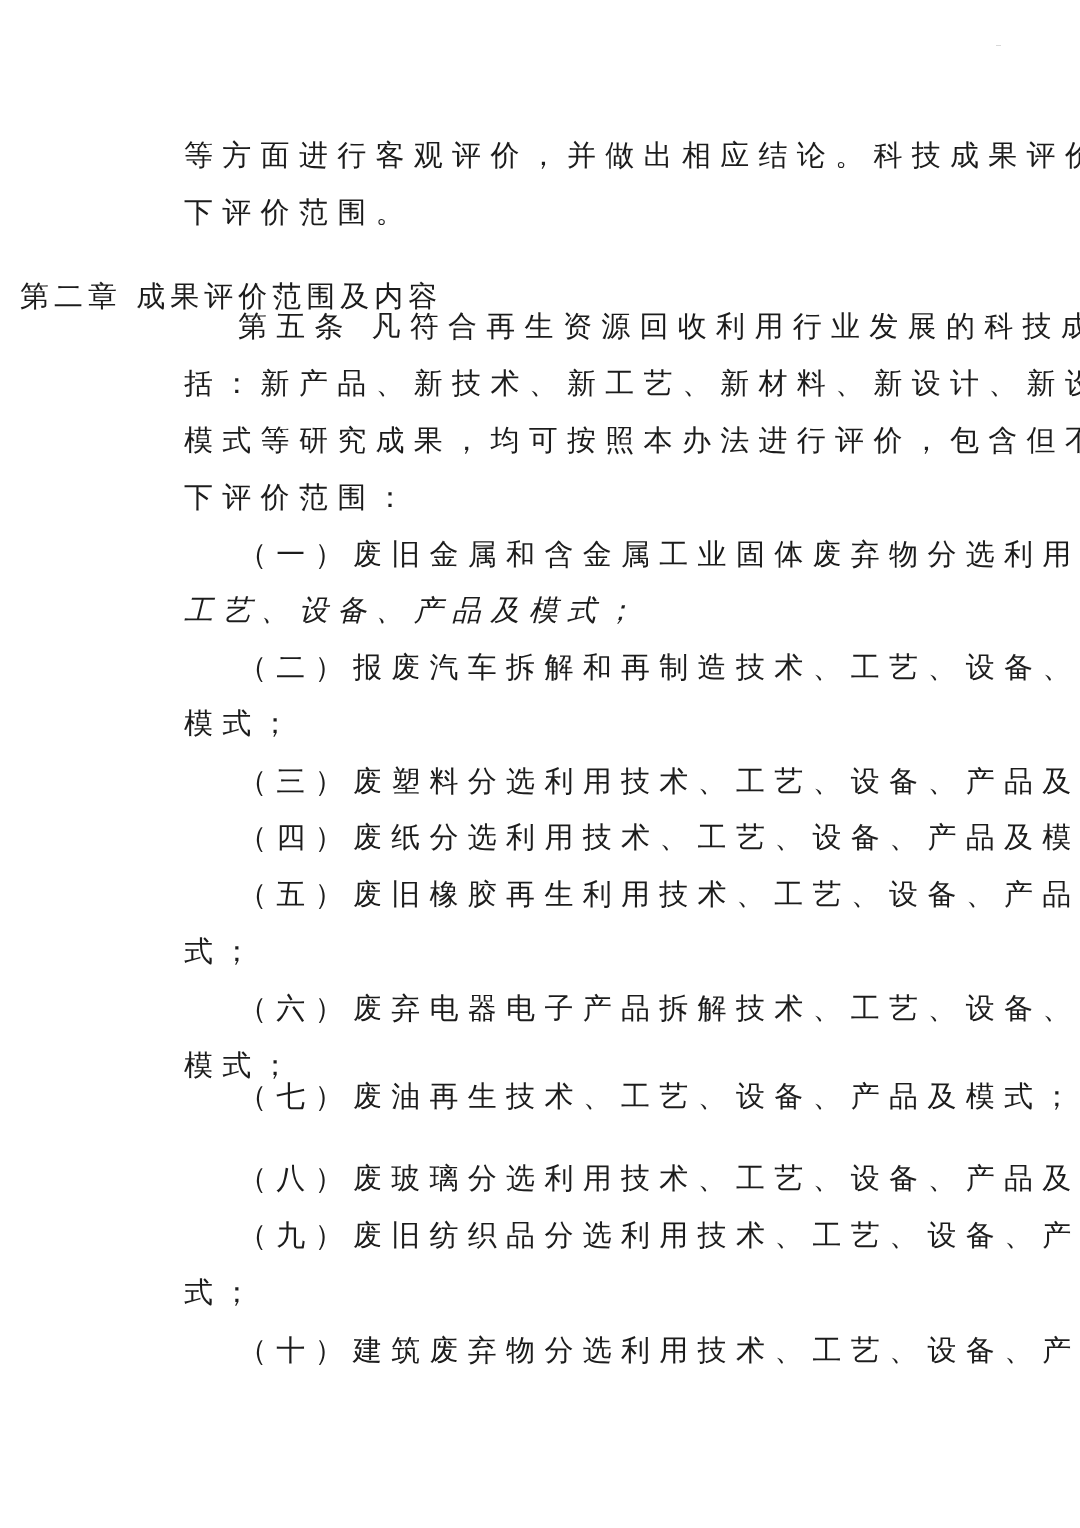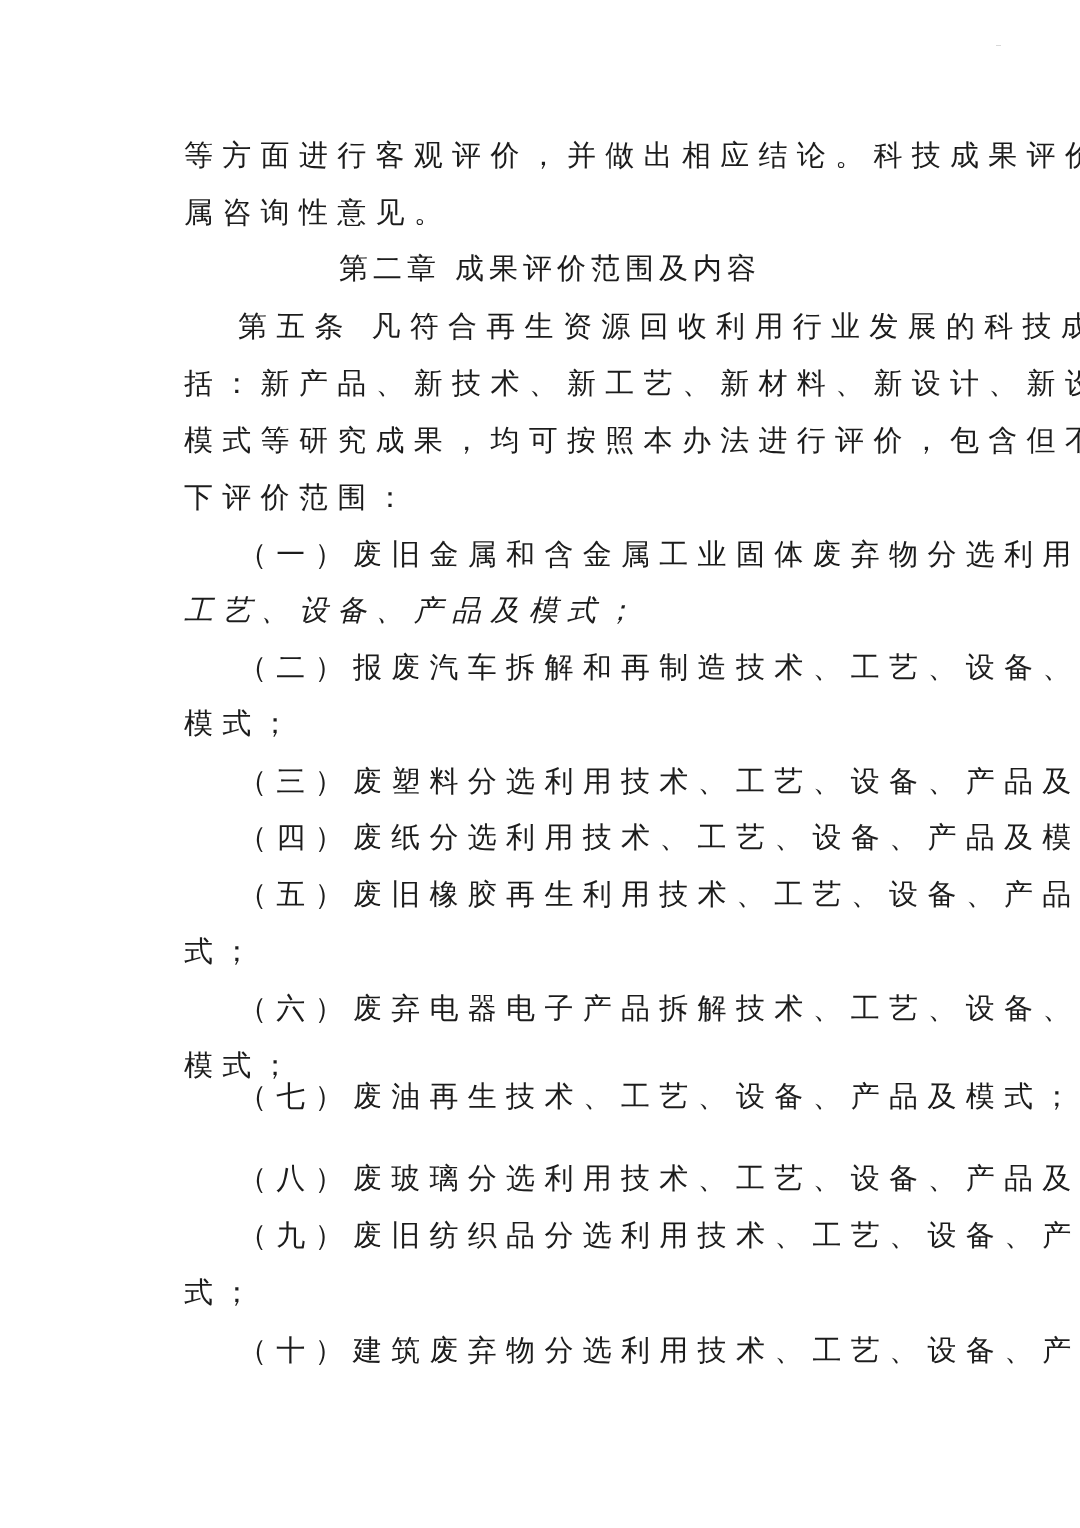--- a/index.html
+++ b/index.html
@@ -29,42 +29,43 @@
       line-height: 40px;
       font-size: 29px;
       letter-spacing: 9.3px;
       white-space: nowrap;
       color: #1c1c1c;
     }
     .line.indent { left: 238px; }
     .line.heading {
       left: 0;
       width: 1080px;
-      text-align: center;
+      text-align: left;
       letter-spacing: 5px;
       padding-left: 20px;
       box-sizing: border-box;
+      margin-top: 28px;
     }
     .scan-mark {
       position: absolute;
       left: 996px;
       top: 45px;
       width: 5px;
       height: 1px;
       background: #d8d8d8;
     }
   </style>
 </head>
 <body>
 
 <div class="page">
   <div class="scan-mark"></div>
 
   <div class="line" style="top:135px;">等方面进行客观评价，并做出相应结论。科技成果评价结论仅</div>
-  <div class="line" style="top:192px;">属咨询性意见。</div>
+  <div class="line" style="top:192px;">下评价范围。</div>
 
   <div class="line heading" style="top:248px;">第二章 成果评价范围及内容</div>
 
   <div class="line indent" style="top:306px;">第五条 凡符合再生资源回收利用行业发展的科技成果，包</div>
   <div class="line" style="top:363px;">括：新产品、新技术、新工艺、新材料、新设计、新设备和新</div>
   <div class="line" style="top:420px;">模式等研究成果，均可按照本办法进行评价，包含但不限于以</div>
   <div class="line" style="top:477px;">下评价范围：</div>
 
   <div class="line indent" style="top:534px;">（一）废旧金属和含金属工业固体废弃物分选利用技术、</div>
   <div class="line" style="top:590px;font-style:italic;">工艺、设备、产品及模式；</div>

